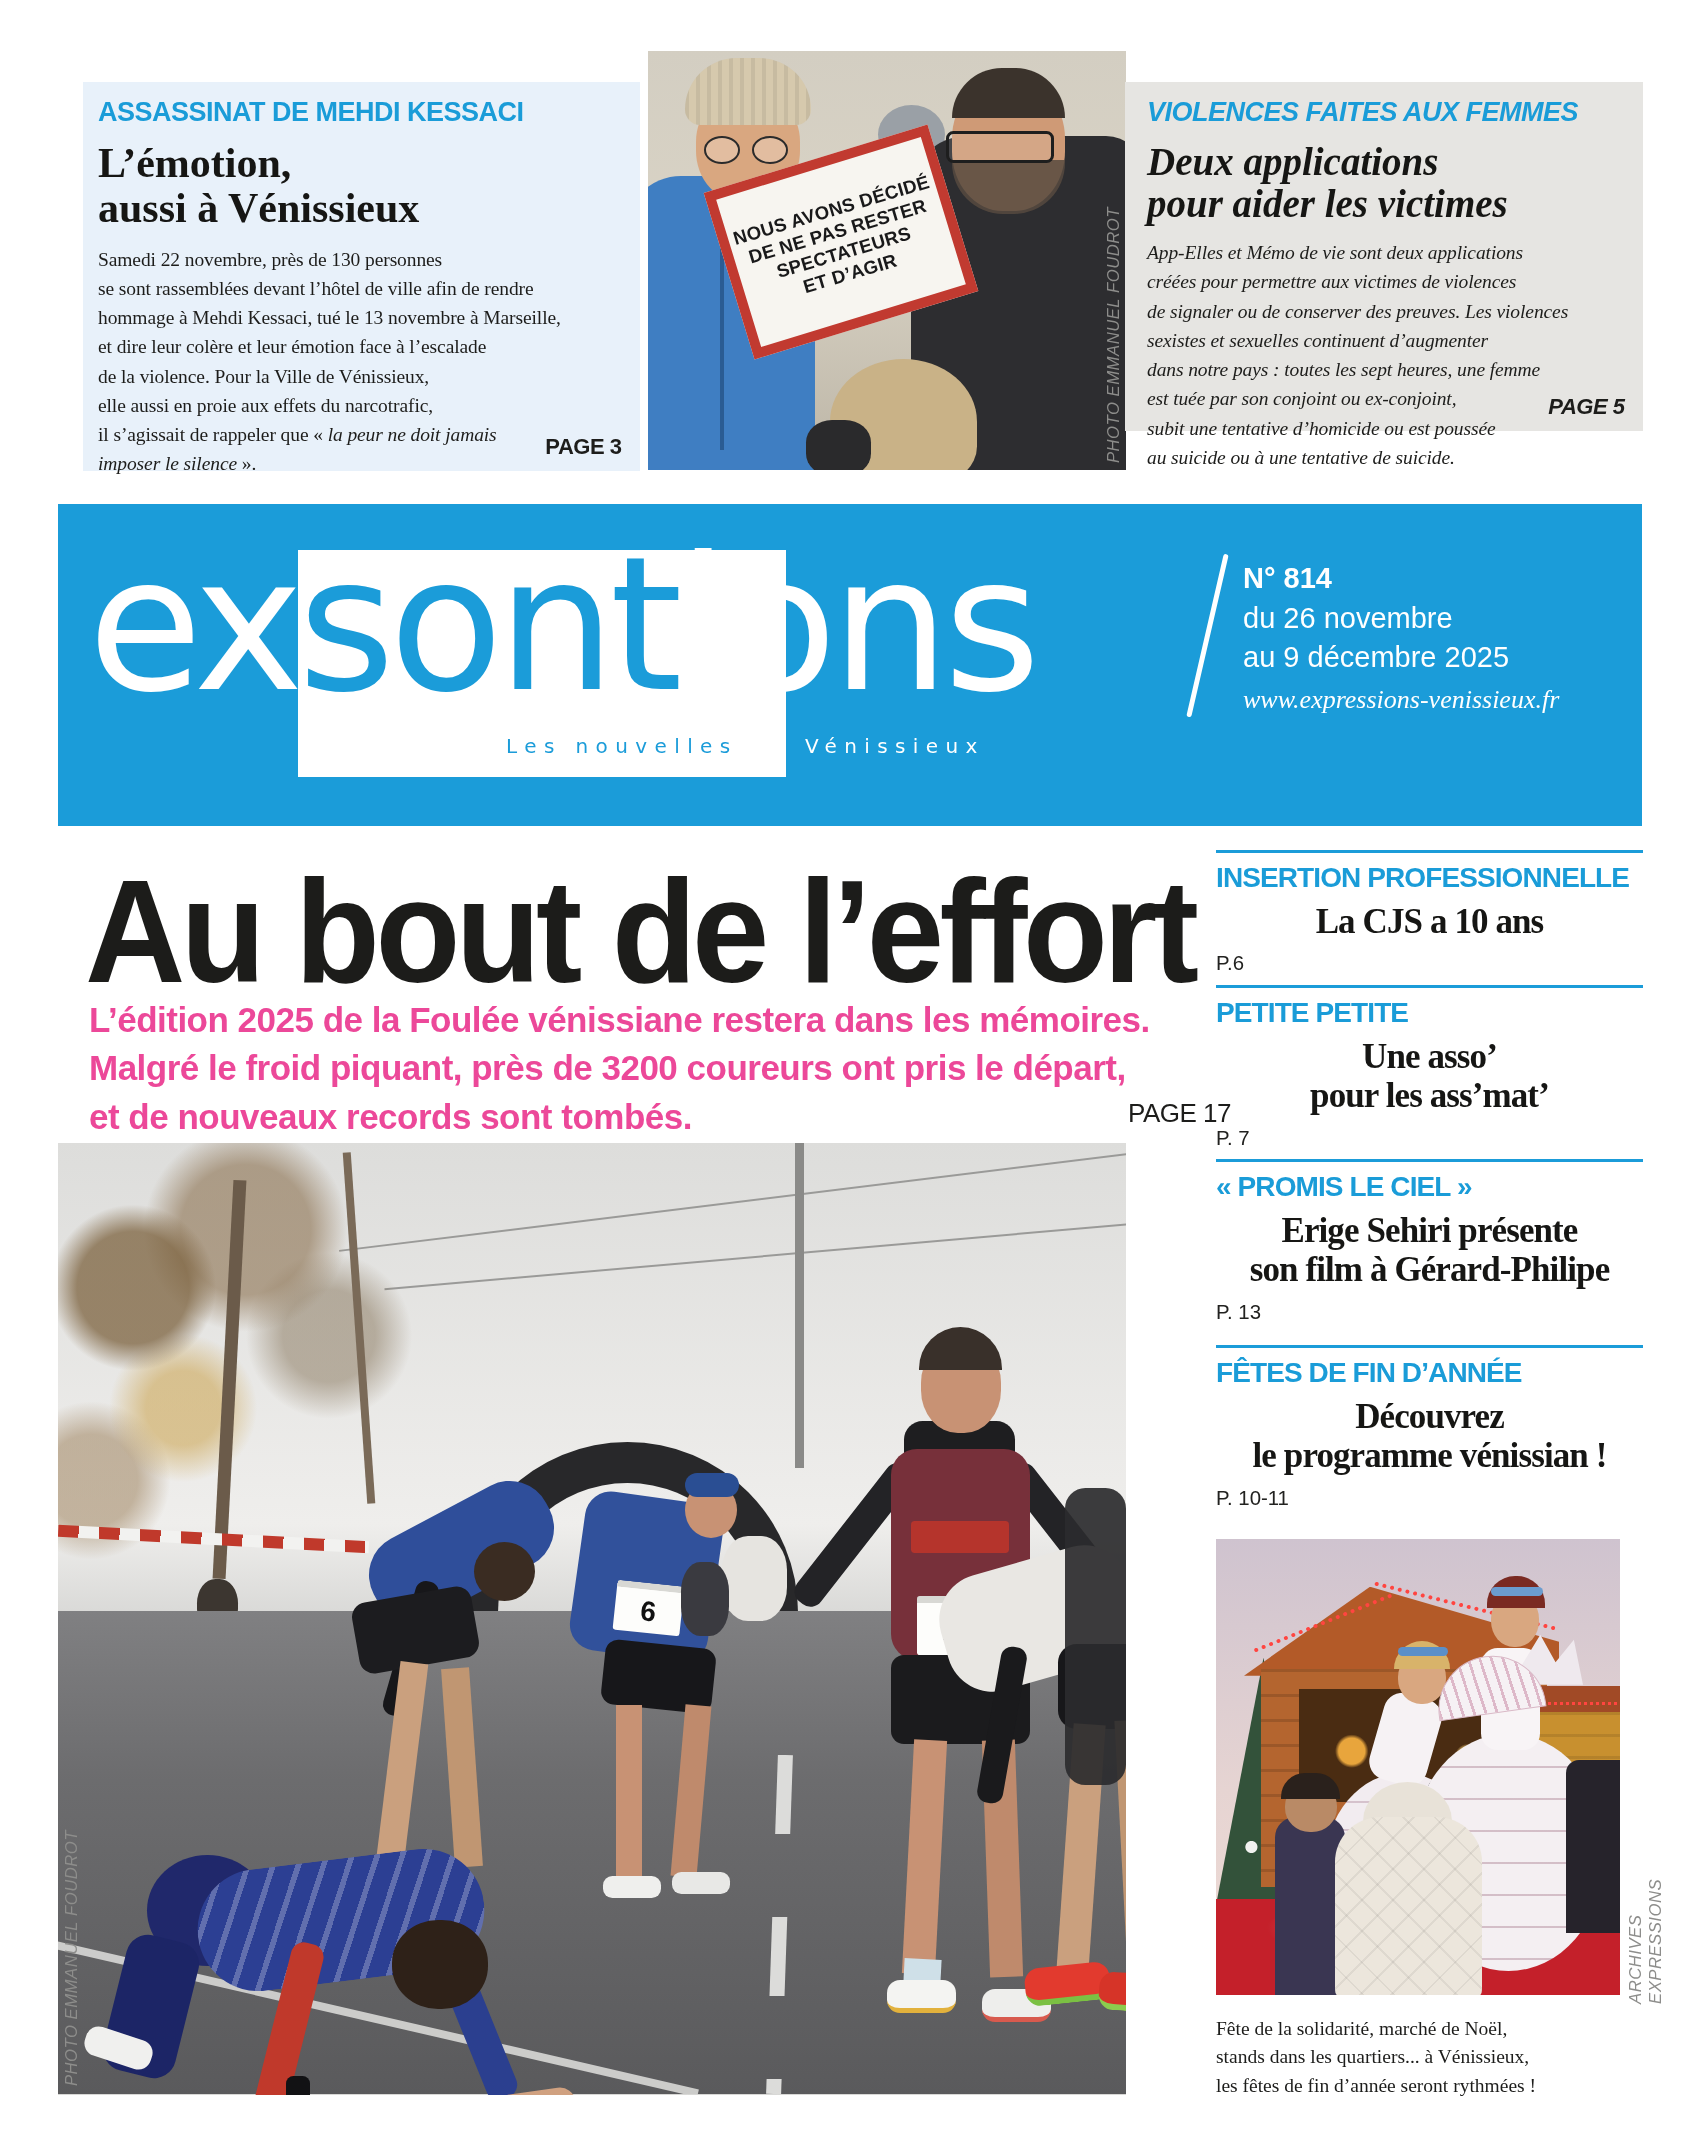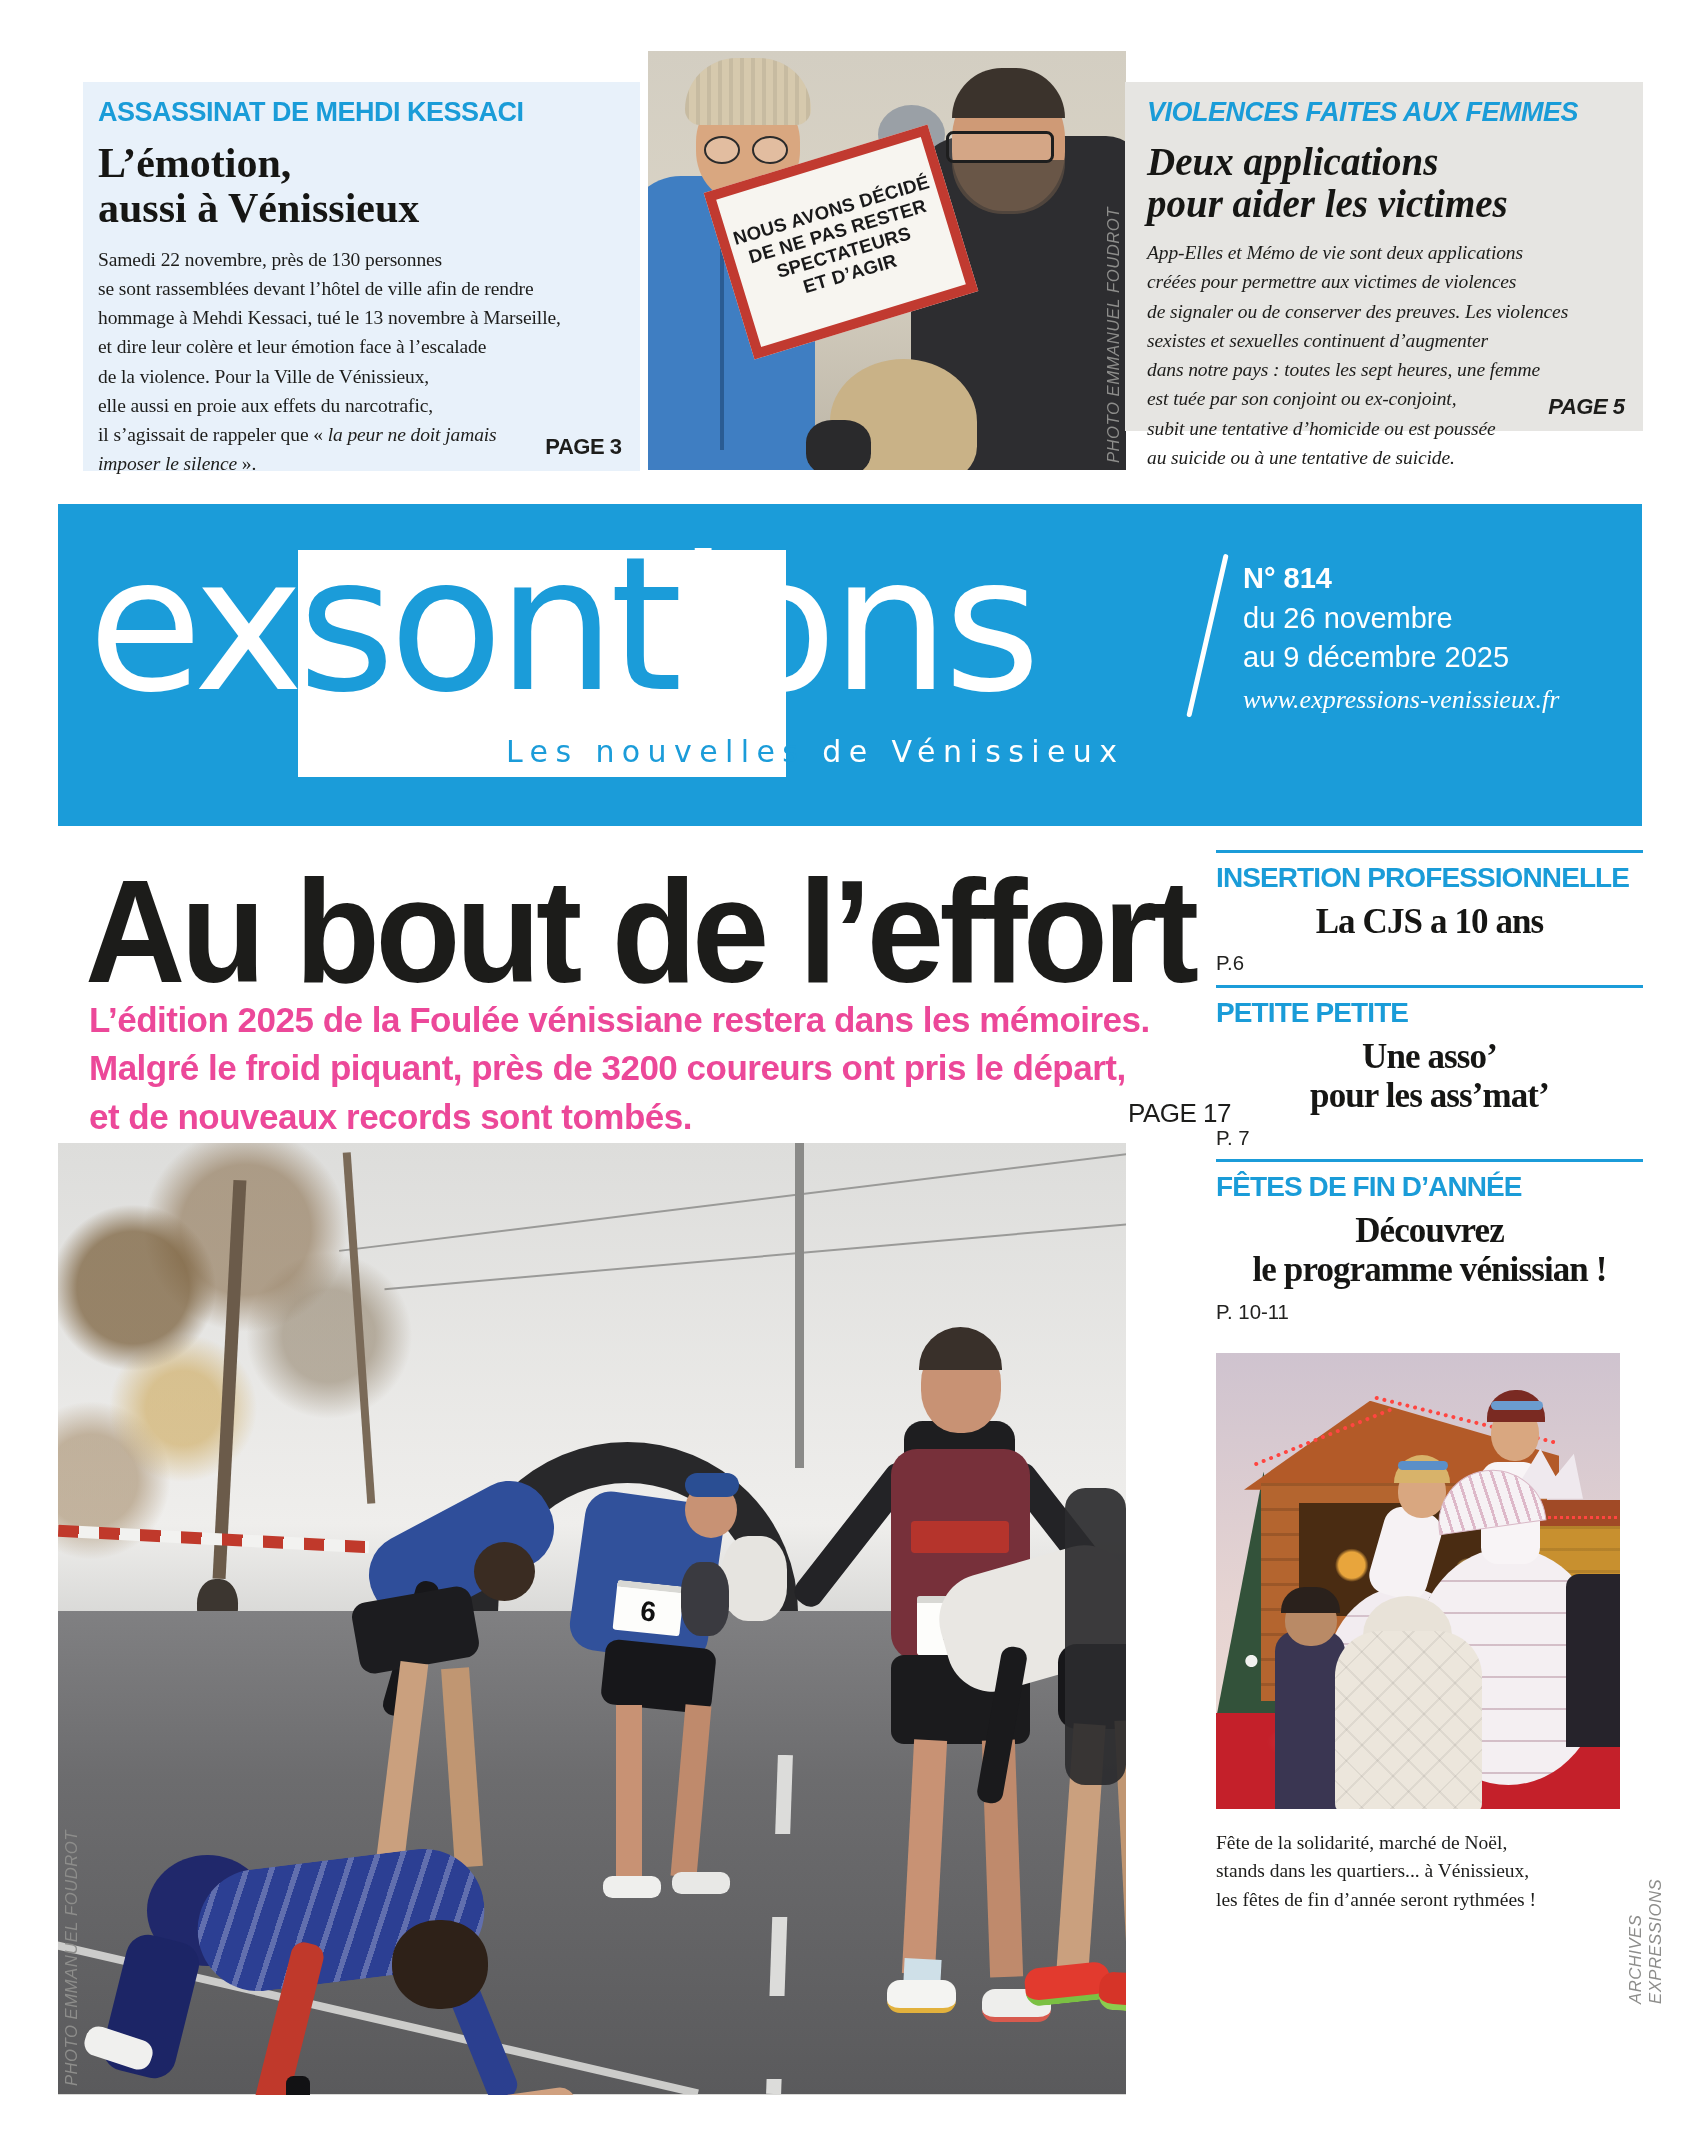--- a/index.html
+++ b/index.html
@@ -41,21 +41,21 @@
   .tp-mic{left:158px;top:369px;width:65px;height:56px;background:#2a2a2c;border-radius:40%;}
 
   .vcred{position:absolute;writing-mode:vertical-rl;transform:rotate(180deg);font-style:italic;
          font-size:16.7px;color:#8d8d8b;letter-spacing:0.5px;}
 
   
   .mast{left:58px;top:504px;width:1584px;height:322px;background:#1b9cd9;}
   .mast-box{left:240px;top:46px;width:488px;height:227px;background:#ffffff;}
   .logo{left:30px;top:28px;font-family:"DejaVu Sans",sans-serif;font-size:186px;line-height:1;letter-spacing:-5.6px;white-space:nowrap;}
   .logo .w{color:#ffffff;} .logo .b{color:#1b9cd9;}
-  .tagline{left:448px;top:230px;font-family:"DejaVu Sans",sans-serif;font-size:30px;letter-spacing:7.4px;white-space:nowrap;}
+  .tagline{left:448px;top:230px;font-family:"DejaVu Sans",sans-serif;font-size:20px;letter-spacing:7.4px;white-space:nowrap;}
   .tagline .b{color:#1b9cd9;} .tagline .w{color:#ffffff;}
   .slash{left:1147px;top:48px;width:4.6px;height:167px;background:#ffffff;transform:rotate(13deg);border-radius:2.8px;}
   .issue{left:1185px;top:58px;color:#ffffff;}
   .issue .num{font-weight:bold;font-size:29px;margin-bottom:7.4px;}
   .issue .dl{font-size:29px;margin-top:5.6px;font-weight:300;}
   .issue .url{font-family:"Liberation Serif",serif;font-style:italic;font-size:26px;margin-top:11px;}
 
   
   .headline{left:85px;top:846px;font-size:139px;font-weight:bold;letter-spacing:-4.6px;color:#1c1c1a;
             transform:scale(1,1.06);transform-origin:top left;white-space:nowrap;}
@@ -368,20 +368,26 @@
       <div class="sb-kicker">INSERTION PROFESSIONNELLE</div>
       <div class="sb-title pre">La CJS a 10 ans</div>
       <div class="sb-page">P.6</div>
     </div>
     <div class="sb-item sb-i2">
       <div class="sb-kicker">PETITE PETITE</div>
       <div class="sb-title pre">Une asso’
 pour les ass’mat’</div>
       <div class="sb-page">P. 7</div>
     </div>
+    <div class="sb-item sb-i3">
+      <div class="sb-kicker">« PROMIS LE CIEL »</div>
+      <div class="sb-title pre">Erige Sehiri présente
+son film à Gérard-Philipe</div>
+      <div class="sb-page">P. 13</div>
+    </div>
     <div class="sb-item sb-i4">
       <div class="sb-kicker">FÊTES DE FIN D’ANNÉE</div>
       <div class="sb-title pre">Découvrez
 le programme vénissian !</div>
       <div class="sb-page">P. 10-11</div>
     </div>
     <div class="sb-photo">
       <div class="abs sp-tree"></div>
       <div class="abs sp-roof"></div>
       <div class="abs sp-gar1"></div>

